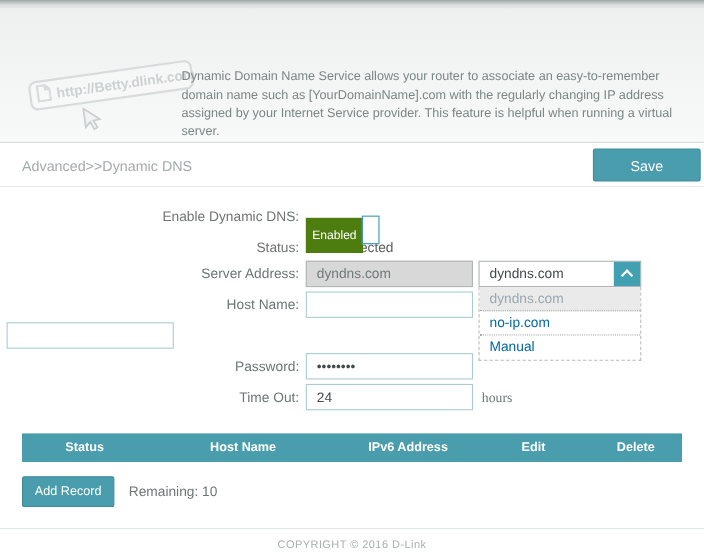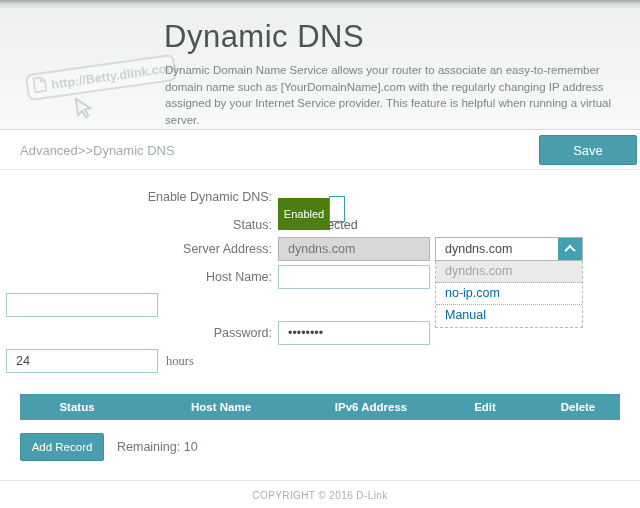--- a/index.html
+++ b/index.html
@@ -112,21 +112,20 @@
         </span>
         <span>http://Betty.dlink.com</span>
         <span class="wm-caret"></span>
       </div>
       <span class="wm-cursor">
         <svg width="20" height="24" viewBox="0 0 20 24">
           <path d="M3 1 L3 18 L7.5 14 L10.5 21 L13.5 19.5 L10.5 13 L16.5 12.5 Z" fill="#f2f4f4" stroke="#c9cfcf" stroke-width="1.6"></path>
         </svg>
       </span>
     </div>
-    <div class="page-title">Dynamic DNS</div>
     <div class="page-desc">Dynamic Domain Name Service allows your router to associate an easy-to-remember domain name such as [YourDomainName].com with the regularly changing IP address assigned by your Internet Service provider. This feature is helpful when running a virtual server.</div>
   </div>
 
   <div class="toolbar">
     <span class="breadcrumb">Advanced&gt;&gt;Dynamic DNS</span>
     <button class="save-btn">Save</button>
   </div>
 
   <div class="content">
     <div class="form">
@@ -167,20 +166,21 @@
       </div>
 
       <div class="row row-input">
         <span class="lbl">Password:</span>
         <span class="ctl">
           <input class="txt" type="text" value="••••••••" style="">
         </span>
       </div>
 
       <div class="row row-input">
+        <span class="lbl">Time Out:</span>
         <span class="ctl">
           <input class="txt" type="text" value="24" style="">
         </span>
         <span class="unit">hours</span>
       </div>
     </div>
 
     <div class="dropdown">
       <div class="dd-select">
         <span class="dd-value">dyndns.com</span>

